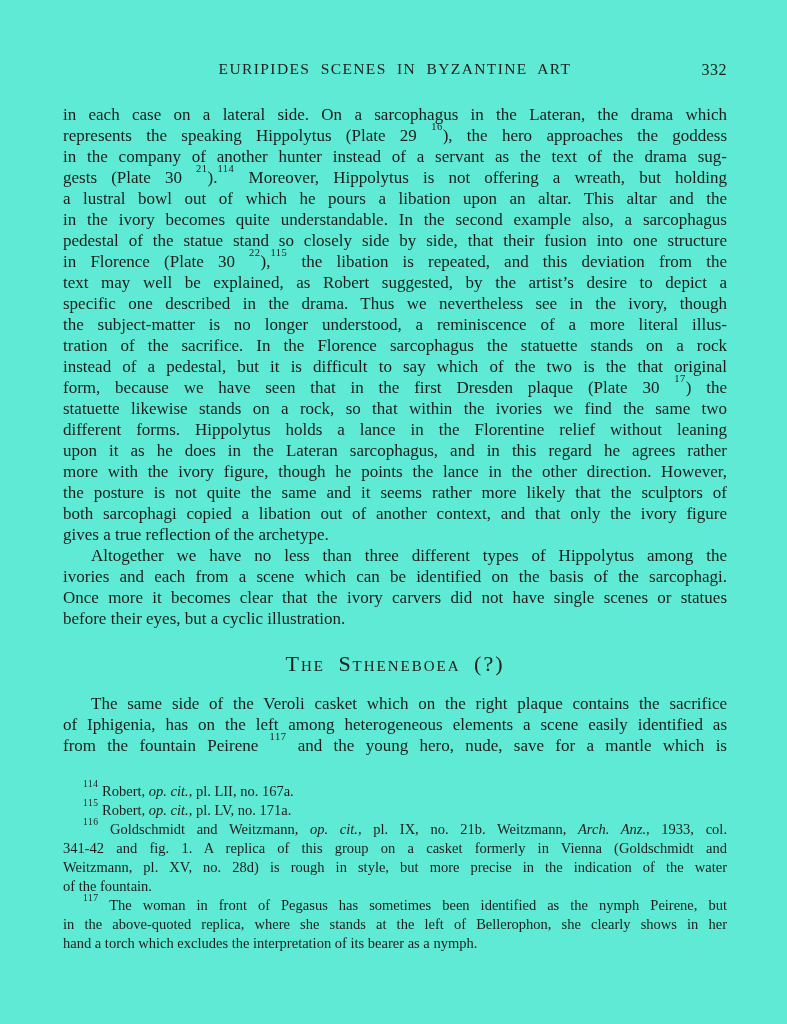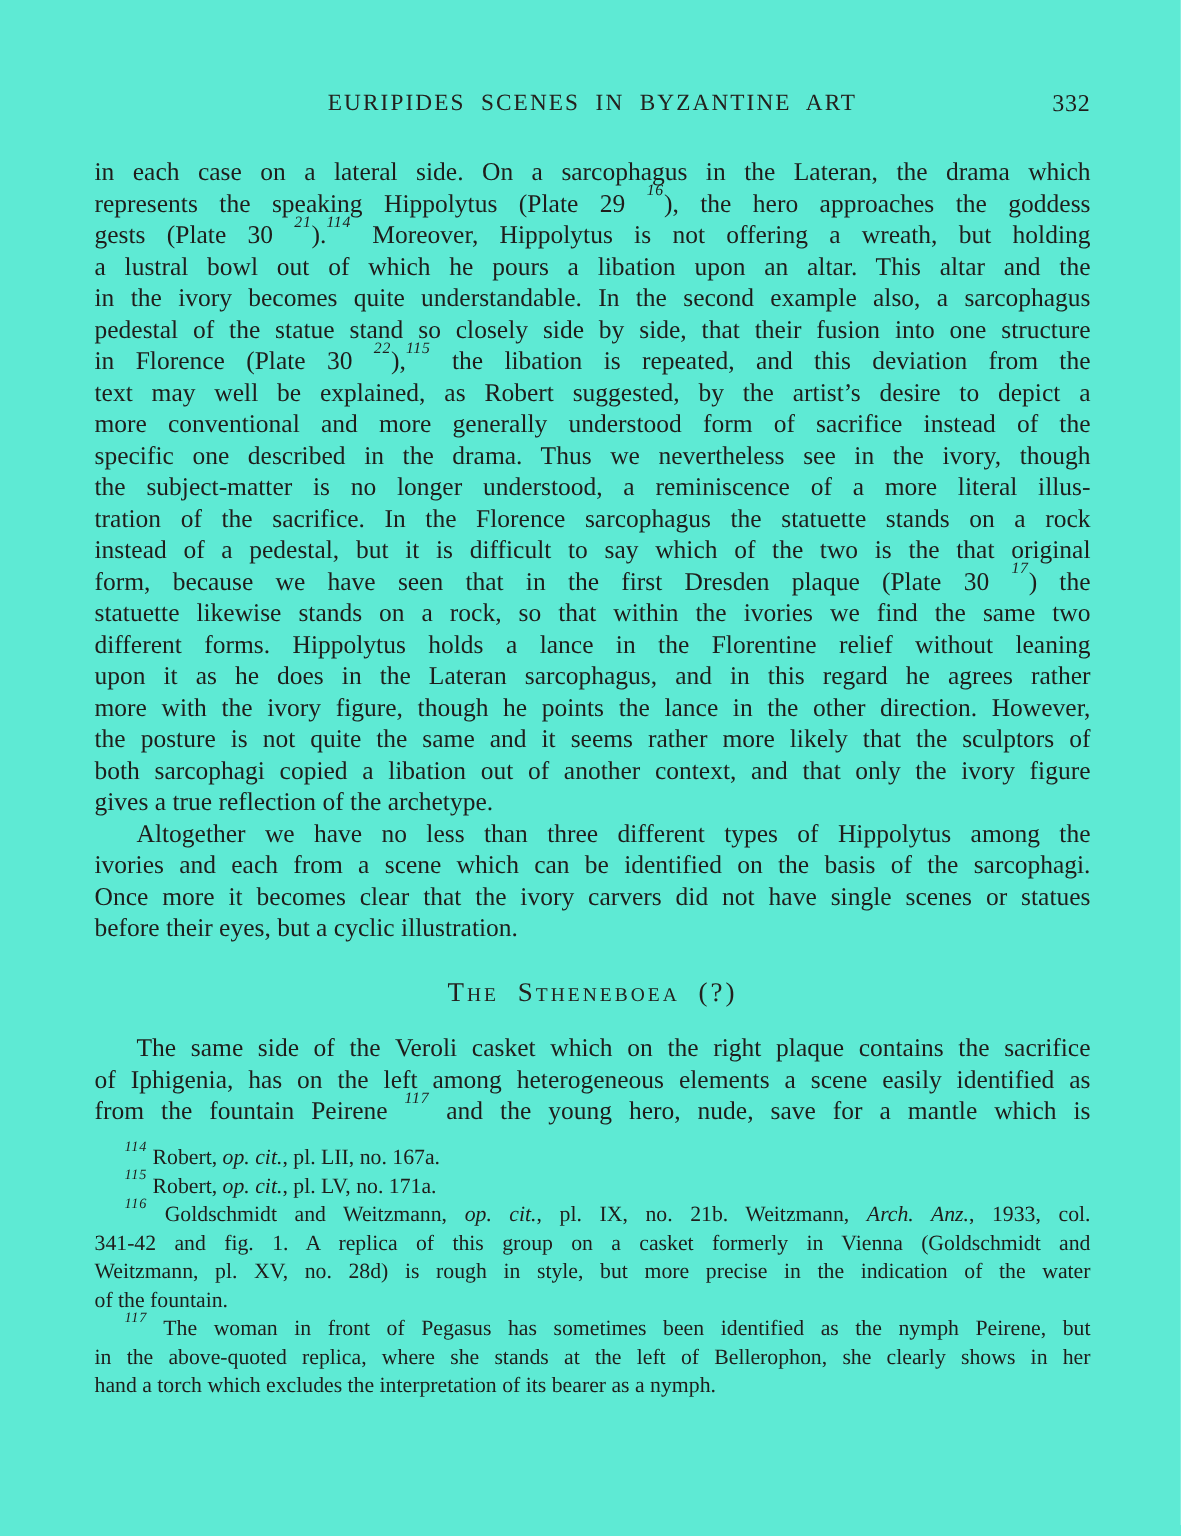--- a/index.html
+++ b/index.html
@@ -22,54 +22,54 @@
   .page-num { position:absolute; right:0; top:1px; font-size:16px; letter-spacing:.5px; }
   .text-block { position:absolute; top:104px; left:63px; width:664px; }
   .tline {
     font-size:17px; line-height:21px;
     text-align:justify; text-align-last:justify;
   }
   .tline.noj { text-align-last:left; }
   .tline.ind { text-indent:28px; }
   sup.fnref {
     font-size:10.5px; line-height:0;
-    position:relative; top:-4.5px; letter-spacing:.5px;font-style:italic;
+    position:relative; top:-4.5px; letter-spacing:.5px;
   }
   .section-heading {
     margin:22px 0 16px 0; text-align:center;
-    font-variant:small-caps; font-size:18px;
+    font-variant:small-caps; font-size:22px;
     letter-spacing:2px; word-spacing:6px; color:#24211e;
   }
-  .footnotes { margin-top:12px; }
+  .footnotes { margin-top:26px; }
   .footnotes .tline { font-size:14.5px; line-height:19px; }
   .footnotes .tline.ind { text-indent:20px; }
   .footnotes sup.fnref { font-size:9.5px; top:-3.5px; }
   i { font-style:italic; }
 </style>
 </head>
 <body>
 
 <div class="page">
 
   <div class="running-head">
     <span class="head-title">EURIPIDES SCENES IN BYZANTINE ART</span>
     <span class="page-num">332</span>
   </div>
 
   <div class="text-block">
     <div>
         <div class="tline">in each case on a lateral side. On a sarcophagus in the Lateran, the drama which</div>
         <div class="tline">represents the speaking Hippolytus (Plate 29 <sup class="fnref">16</sup>), the hero approaches the goddess</div>
+        <div class="tline">in the company of another hunter instead of a servant as the text of the drama sug-</div>
         <div class="tline">gests (Plate 30 <sup class="fnref">21</sup>).<sup class="fnref">114</sup> Moreover, Hippolytus is not offering a wreath, but holding</div>
         <div class="tline">a lustral bowl out of which he pours a libation upon an altar. This altar and the</div>
         <div class="tline">in the ivory becomes quite understandable. In the second example also, a sarcophagus</div>
         <div class="tline">pedestal of the statue stand so closely side by side, that their fusion into one structure</div>
         <div class="tline">in Florence (Plate 30 <sup class="fnref">22</sup>),<sup class="fnref">115</sup> the libation is repeated, and this deviation from the</div>
         <div class="tline">text may well be explained, as Robert suggested, by the artist’s desire to depict a</div>
-        <div class="tline">more conventional and more generally understood form of sacrifice instead of the</div>
         <div class="tline">specific one described in the drama. Thus we nevertheless see in the ivory, though</div>
         <div class="tline">the subject-matter is no longer understood, a reminiscence of a more literal illus-</div>
         <div class="tline">tration of the sacrifice. In the Florence sarcophagus the statuette stands on a rock</div>
         <div class="tline">instead of a pedestal, but it is difficult to say which of the two is the that original</div>
         <div class="tline">form, because we have seen that in the first Dresden plaque (Plate 30 <sup class="fnref">17</sup>) the</div>
         <div class="tline">statuette likewise stands on a rock, so that within the ivories we find the same two</div>
         <div class="tline">different forms. Hippolytus holds a lance in the Florentine relief without leaning</div>
         <div class="tline">upon it as he does in the Lateran sarcophagus, and in this regard he agrees rather</div>
         <div class="tline">more with the ivory figure, though he points the lance in the other direction. However,</div>
         <div class="tline">the posture is not quite the same and it seems rather more likely that the sculptors of</div>

